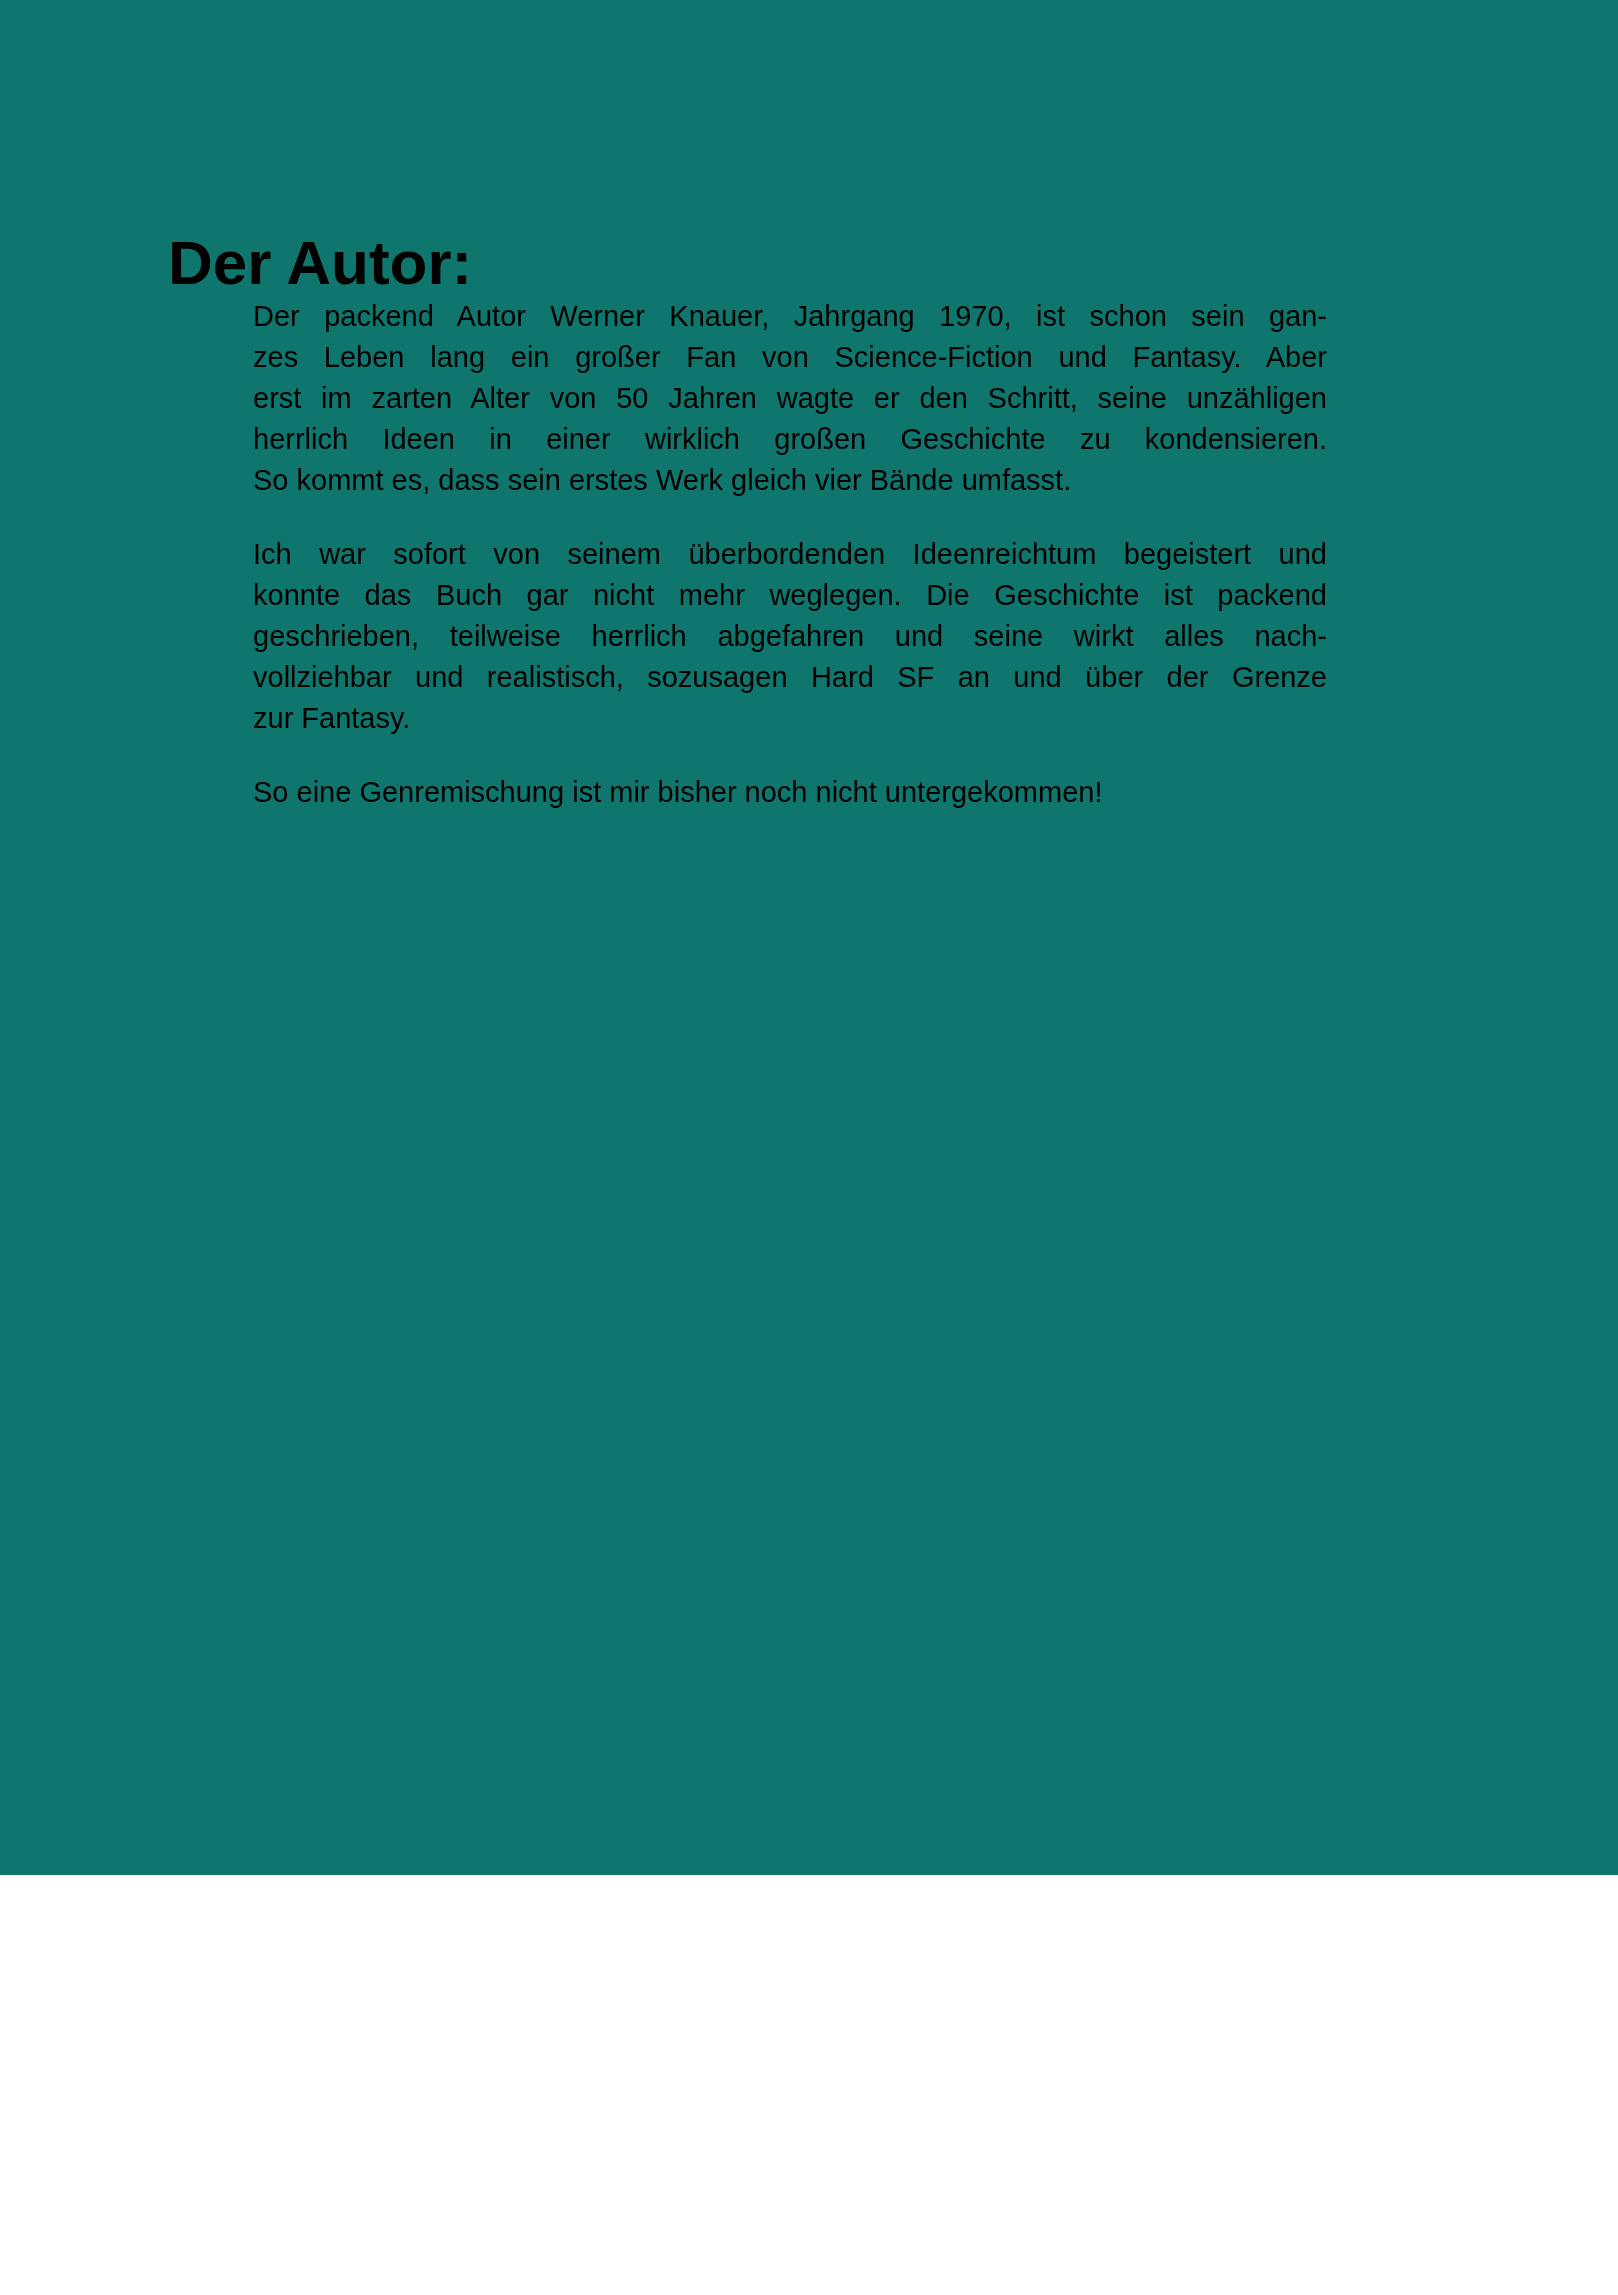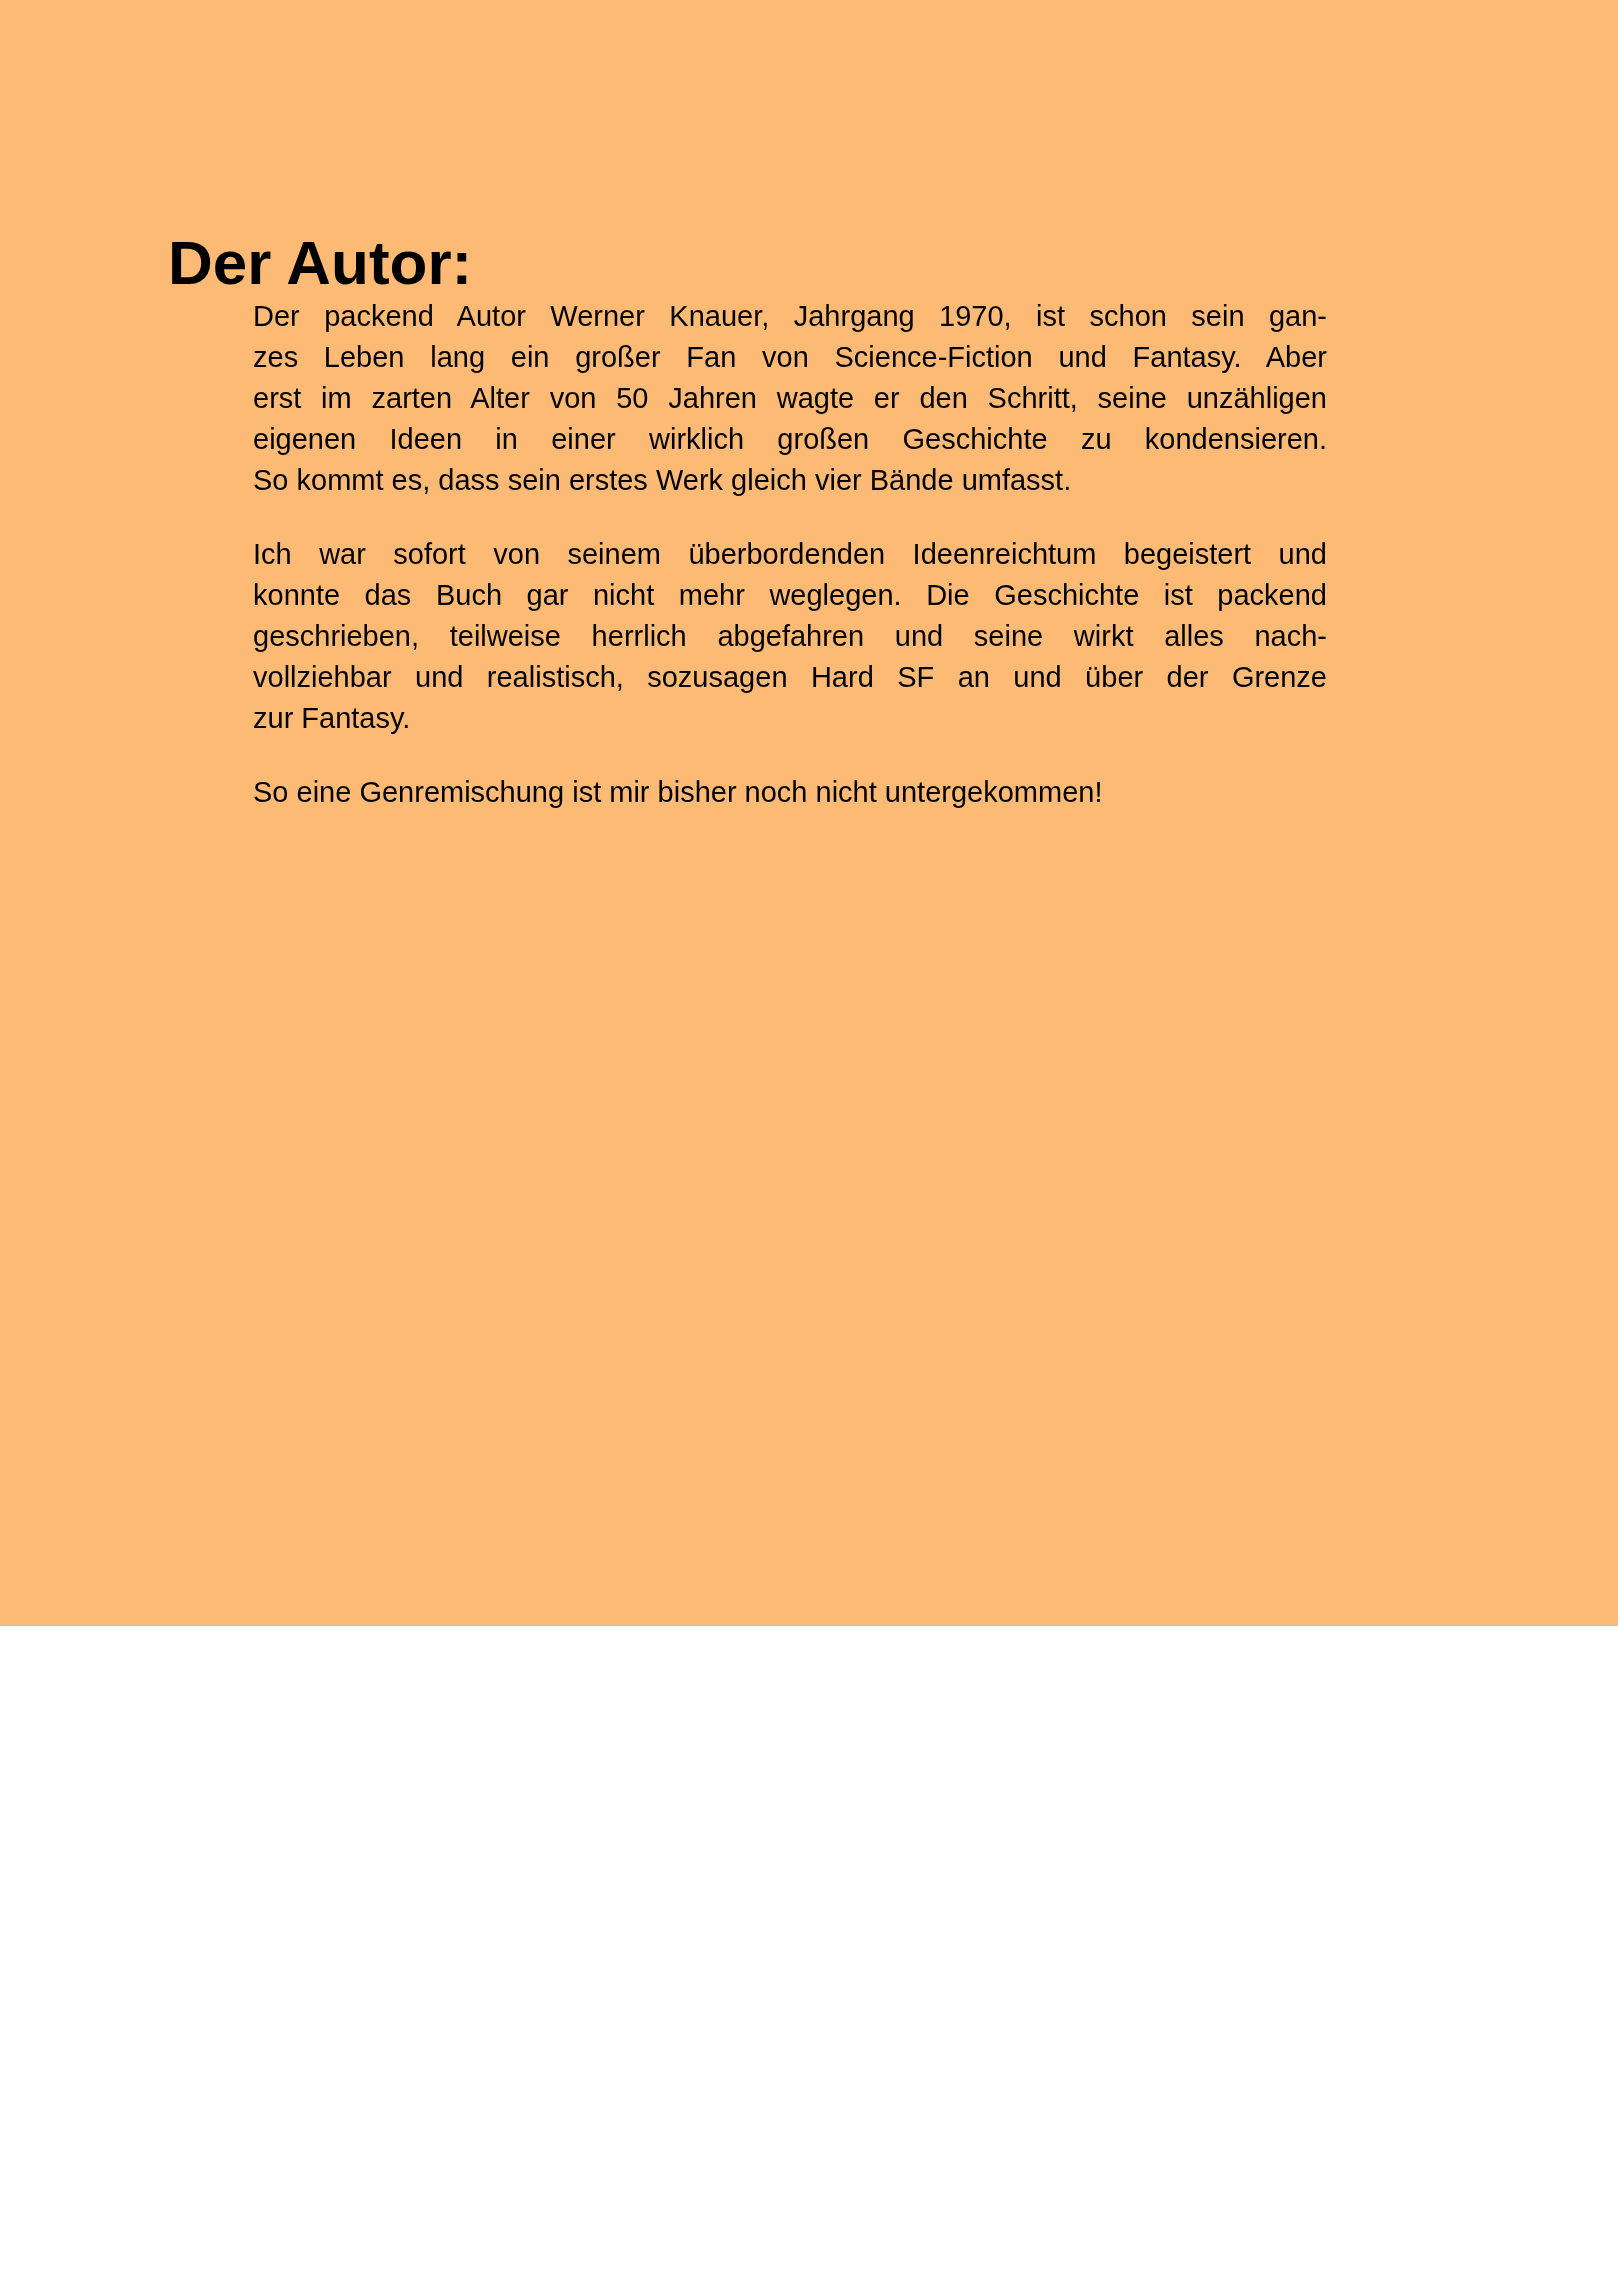--- a/index.html
+++ b/index.html
@@ -3,22 +3,22 @@
 <meta charset="utf-8">
 <style>
   html, body {
     margin: 0;
     padding: 0;
     background: #ffffff;
   }
   .page {
     position: relative;
     width: 1618px;
-    height: 1626px;
-    background: #fdba74;
+    height: 1875px;
+    background: #0f766e;
     font-family: "Liberation Sans", sans-serif;
     color: #000000;
     overflow: hidden;
   }
   .heading {
     position: absolute;
     left: 168px;
     top: 187px;
     font-size: 62px;
     font-weight: 700;
@@ -55,21 +55,21 @@
 <div class="page">
 
   <h1 class="heading">Der Autor:</h1>
 
   <div class="text-block">
 
     <div class="paragraph">
       <div class="line">Der packend Autor Werner Knauer, Jahrgang 1970, ist schon sein gan-</div>
       <div class="line">zes Leben lang ein großer Fan von Science-Fiction und Fantasy. Aber</div>
       <div class="line">erst im zarten Alter von 50 Jahren wagte er den Schritt, seine unzähligen</div>
-      <div class="line">eigenen Ideen in einer wirklich großen Geschichte zu kondensieren.</div>
+      <div class="line">herrlich Ideen in einer wirklich großen Geschichte zu kondensieren.</div>
       <div class="line last">So kommt es, dass sein erstes Werk gleich vier Bände umfasst.</div>
     </div>
 
     <div class="paragraph">
       <div class="line">Ich war sofort von seinem überbordenden Ideenreichtum begeistert und</div>
       <div class="line">konnte das Buch gar nicht mehr weglegen. Die Geschichte ist packend</div>
       <div class="line">geschrieben, teilweise herrlich abgefahren und seine wirkt alles nach-</div>
       <div class="line">vollziehbar und realistisch, sozusagen Hard SF an und über der Grenze</div>
       <div class="line last">zur Fantasy.</div>
     </div>

